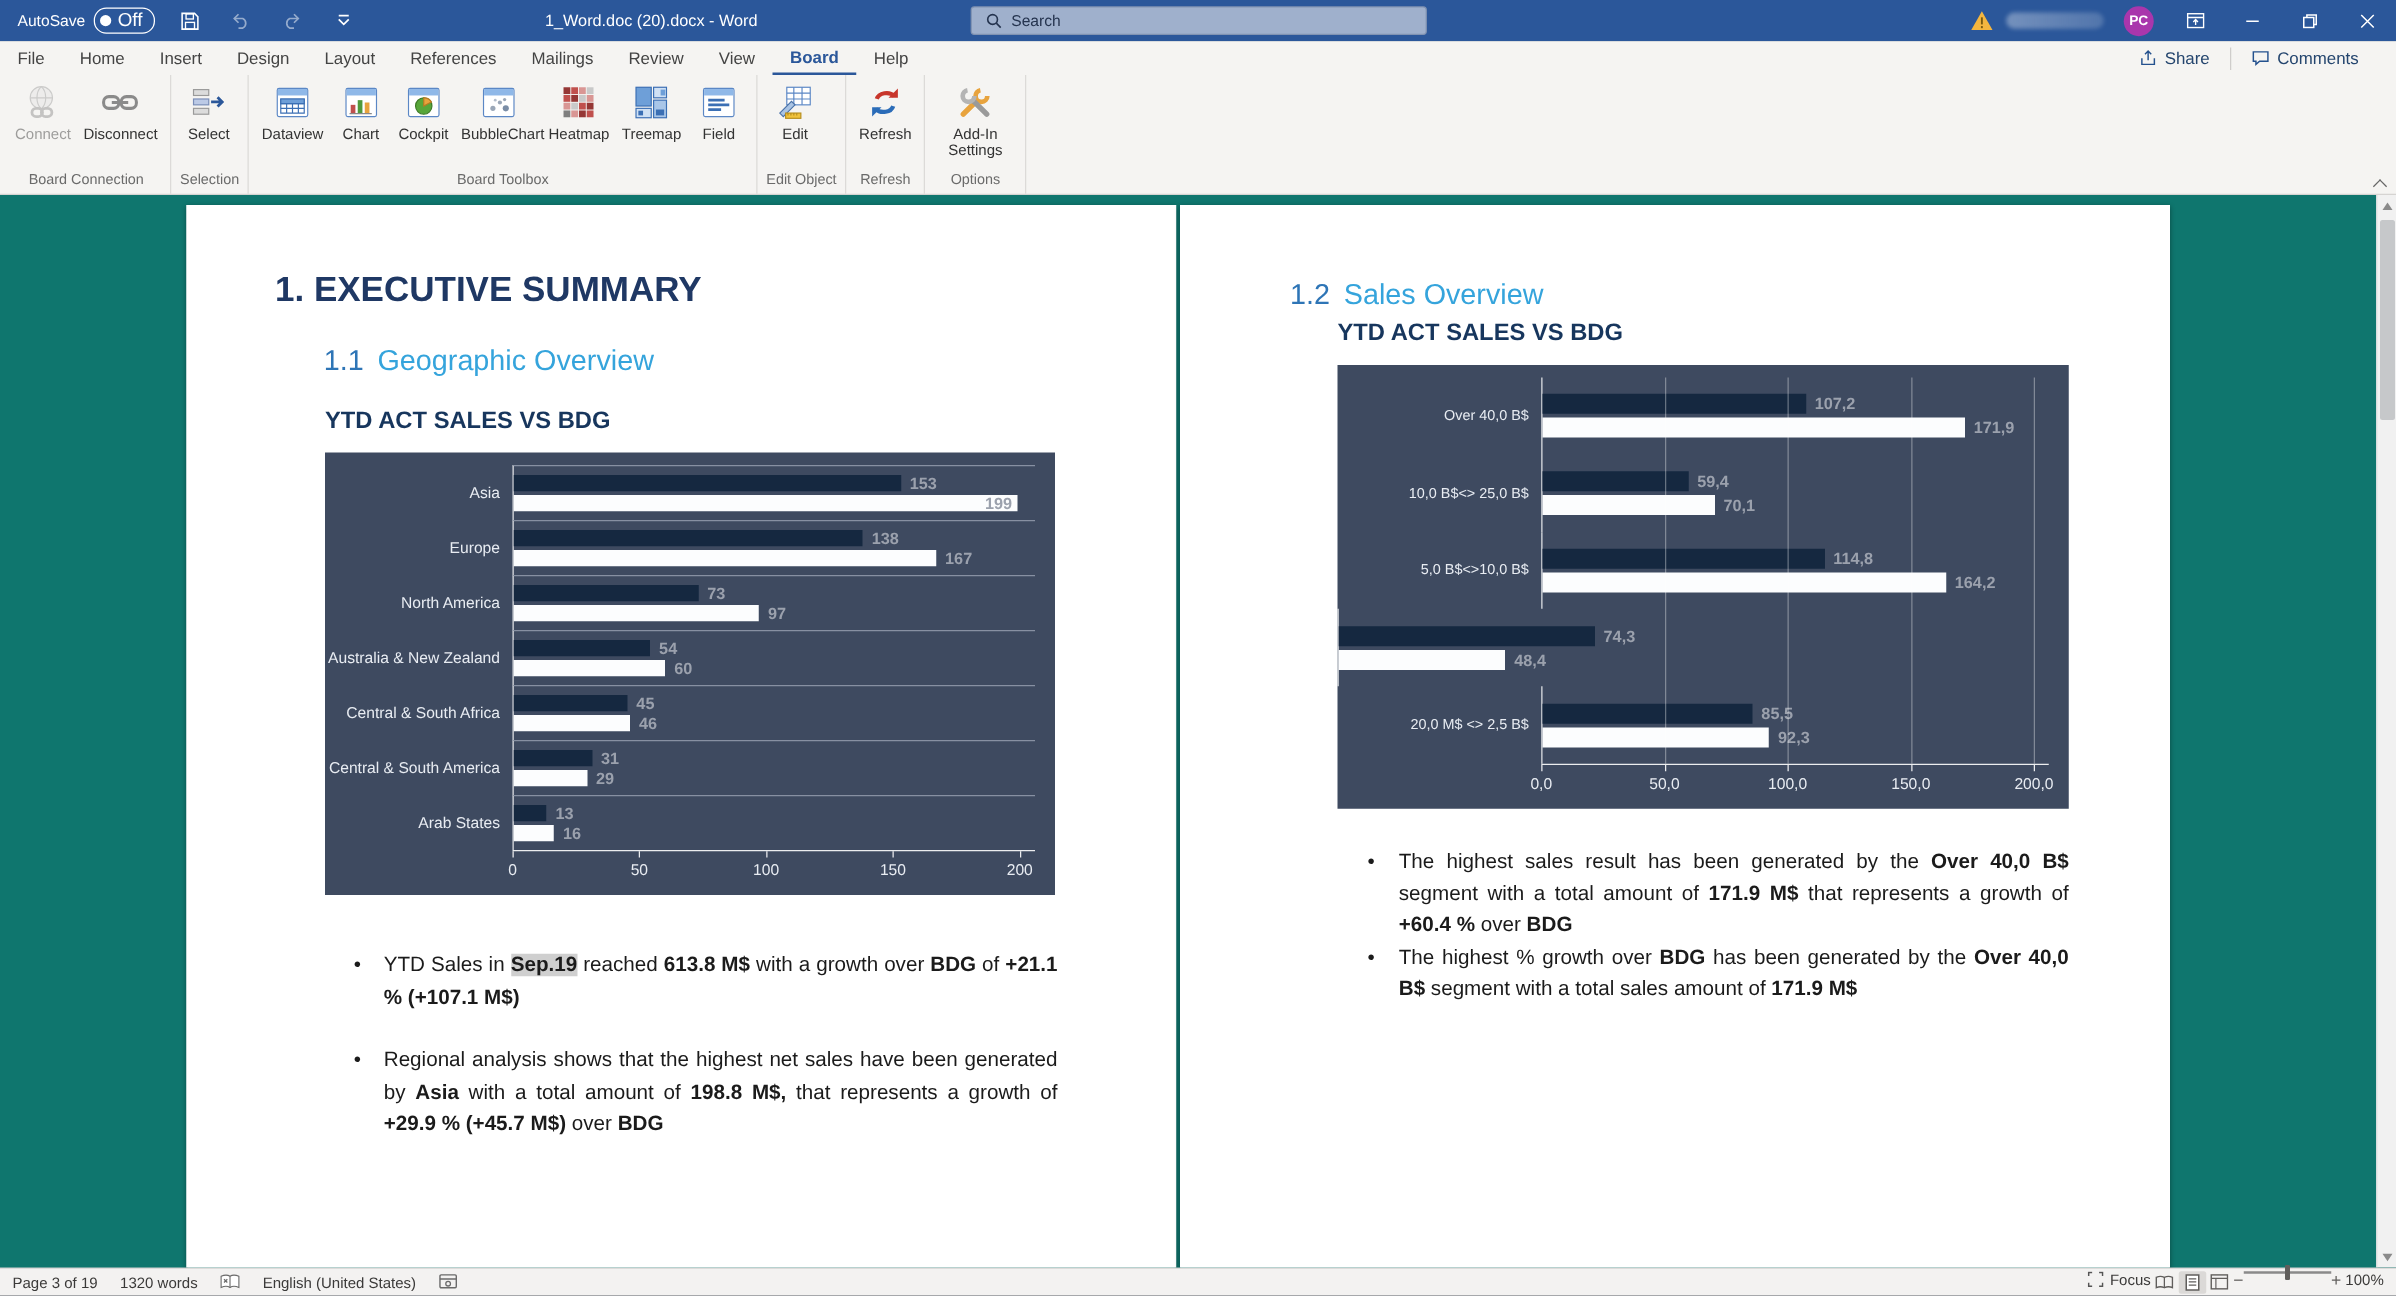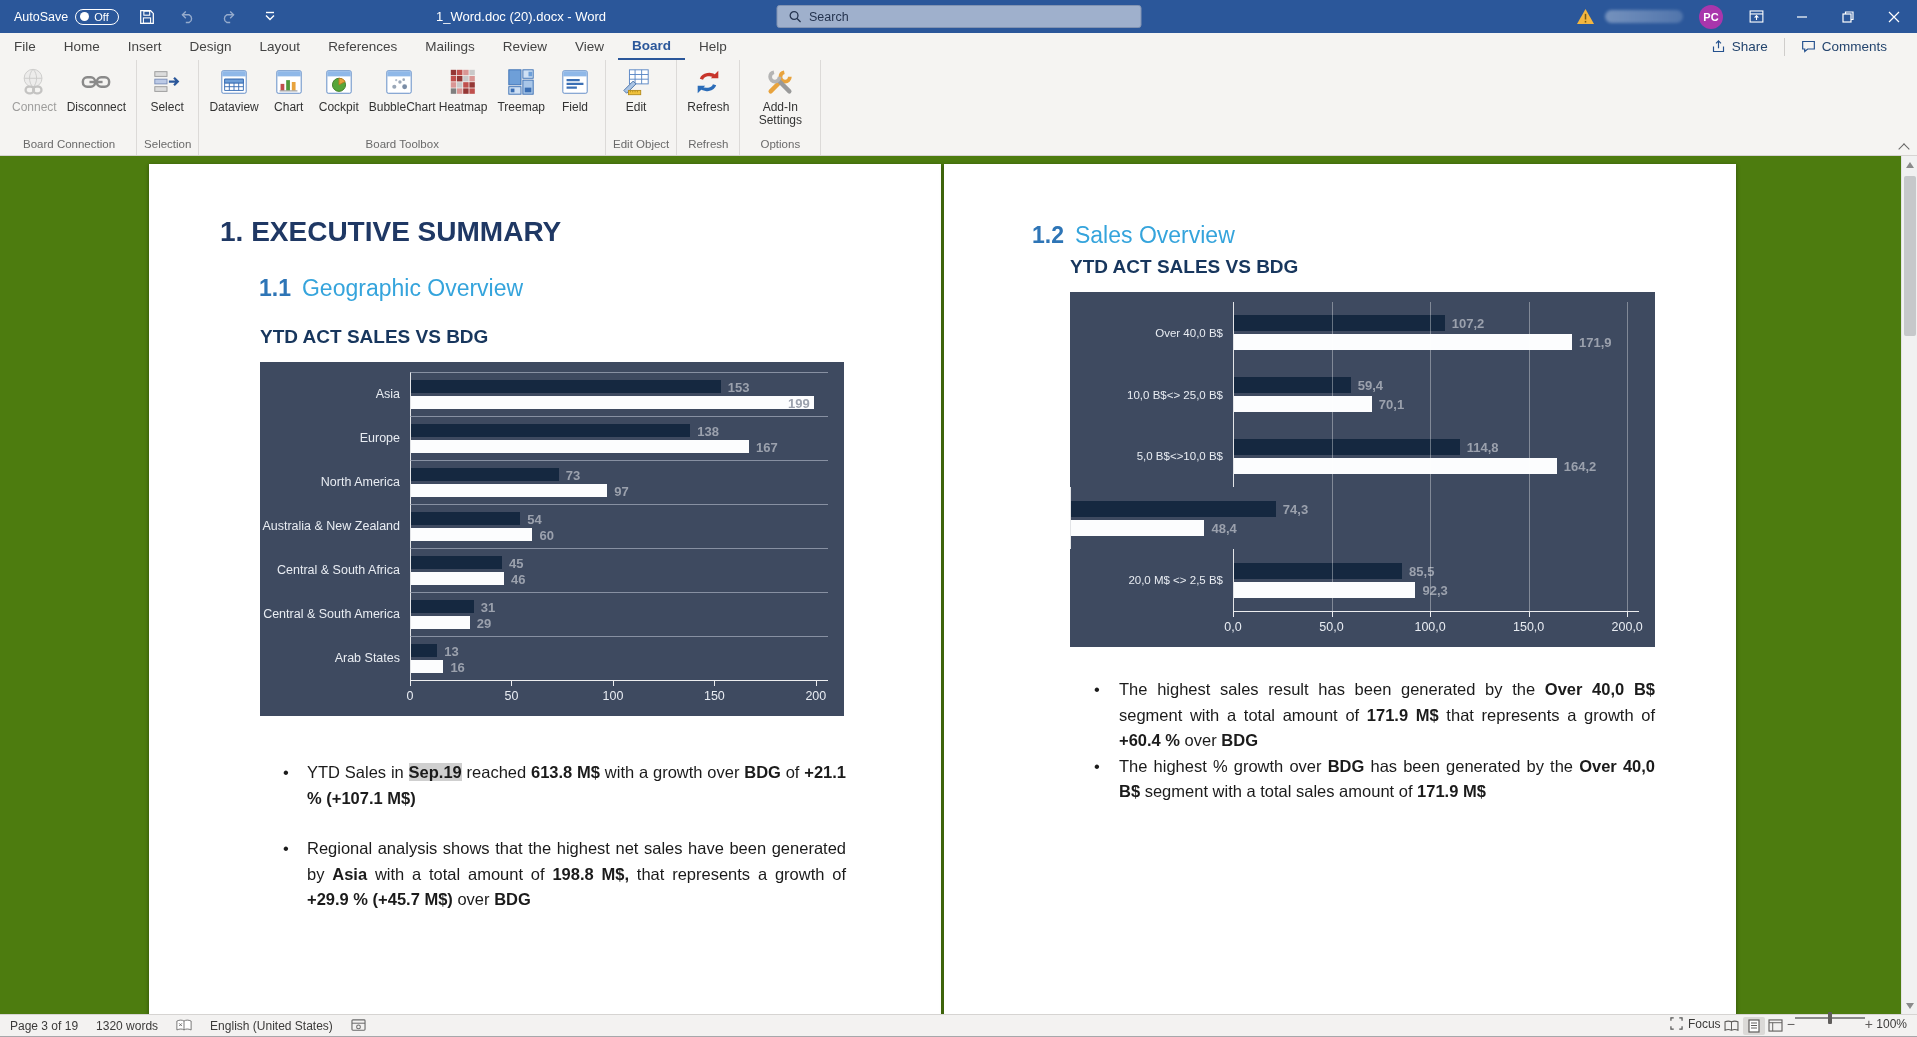--- a/index.html
+++ b/index.html
@@ -8,21 +8,21 @@
   body { background:#A6A8AB; }
 
   
   #titlebar { height:33px; background:#2B579A; display:flex; align-items:center;
     position:relative; color:#fff; }
   .tb-left { display:flex; align-items:center; margin-left:14px; gap:7px; }
   .autosave-label { font-size:12.5px; }
   .autosave-pill { display:flex; align-items:center; gap:5px; border:1px solid #fff;
     border-radius:10px; padding:1px 9px 1px 4px; cursor:pointer; }
   .autosave-dot { width:9px; height:9px; border-radius:50%; background:#fff; }
-  .autosave-state { font-size:11px; }
+  .autosave-state { font-size:15px; }
   .qat-btn { width:26px; height:26px; display:flex; align-items:center; justify-content:center; margin-left:8px; }
   .qat-btn.dim { opacity:.5; }
   .doc-title { position:absolute; left:436px; top:0; line-height:33px; font-size:13px; white-space:nowrap; }
   .search-box { position:absolute; left:50%; transform:translateX(-50%); top:5px; width:365px; height:23px;
     background:#9FB0CC; border:1px solid #8193B2; border-radius:3px; display:flex; align-items:center;
     padding-left:11px; gap:8px; color:#25344F; font-size:12.5px; cursor:pointer; }
   .tb-right { position:absolute; right:0; top:0; height:33px; display:flex; align-items:center; }
   .blur-name { width:78px; height:13px; border-radius:7px; margin:0 6px;
     background:linear-gradient(90deg,rgba(255,255,255,.35),rgba(255,255,255,.18)); filter:blur(1.5px); }
   .avatar { width:24px; height:24px; border-radius:50%; background:#A936AC; color:#fff; font-size:11px;
@@ -47,29 +47,29 @@
   .rbtn.dis { opacity:.45; cursor:default; }
   .ricon { width:30px; height:30px; }
   .ricon svg { width:30px; height:30px; }
   .rlabel { margin-top:4px; text-align:center; line-height:13px; max-width:60px; }
   .rgroup-label { height:20px; font-size:11.5px; color:#6A6A6A; text-align:center; padding:3px 2px 0; }
   .collapse-ribbon { position:absolute; right:6px; bottom:4px; width:14px; height:10px; cursor:pointer; }
   .collapse-ribbon::before { content:""; position:absolute; left:3px; top:4px; width:7px; height:7px;
     border-left:1.5px solid #666; border-top:1.5px solid #666; transform:rotate(45deg); }
 
   
-  #docarea { position:relative; height:858px; background:#4d7c0f; overflow:hidden; }
+  #docarea { position:relative; height:858px; background:#0f766e; overflow:hidden; }
   .page { position:absolute; top:8px; width:792px; height:900px; background:#fff;
     box-shadow:0 1px 4px rgba(0,0,0,.4); }
   #page-left { left:149px; }
   #page-right { left:944px; }
 
   .h1 { margin:52px 0 0 71px; font-size:28px; font-weight:700; color:#1F3864; }
   .h2 { font-size:23px; }
-  .h2 .num { font-weight:700; color:#2E75B6; margin-right:11px; }
+  .h2 .num { font-weight:400; color:#2E75B6; margin-right:11px; }
   .h2 .txt { color:#35A4DC; }
   #page-left .h2 { margin:27px 0 0 110px; }
   #page-right .h2 { margin:58px 0 0 88px; }
   .h3 { margin:26px 0 0 126px; font-size:16.5px; color:#35A4DC; }
   .h3 .num { font-weight:700; margin-right:13px; }
   .chart-heading { font-size:19px; font-weight:700; color:#17365D; }
   #page-left .chart-heading { margin:24px 0 0 111px; }
   #page-right .chart-heading { margin:7px 0 0 126px; }
 
   

